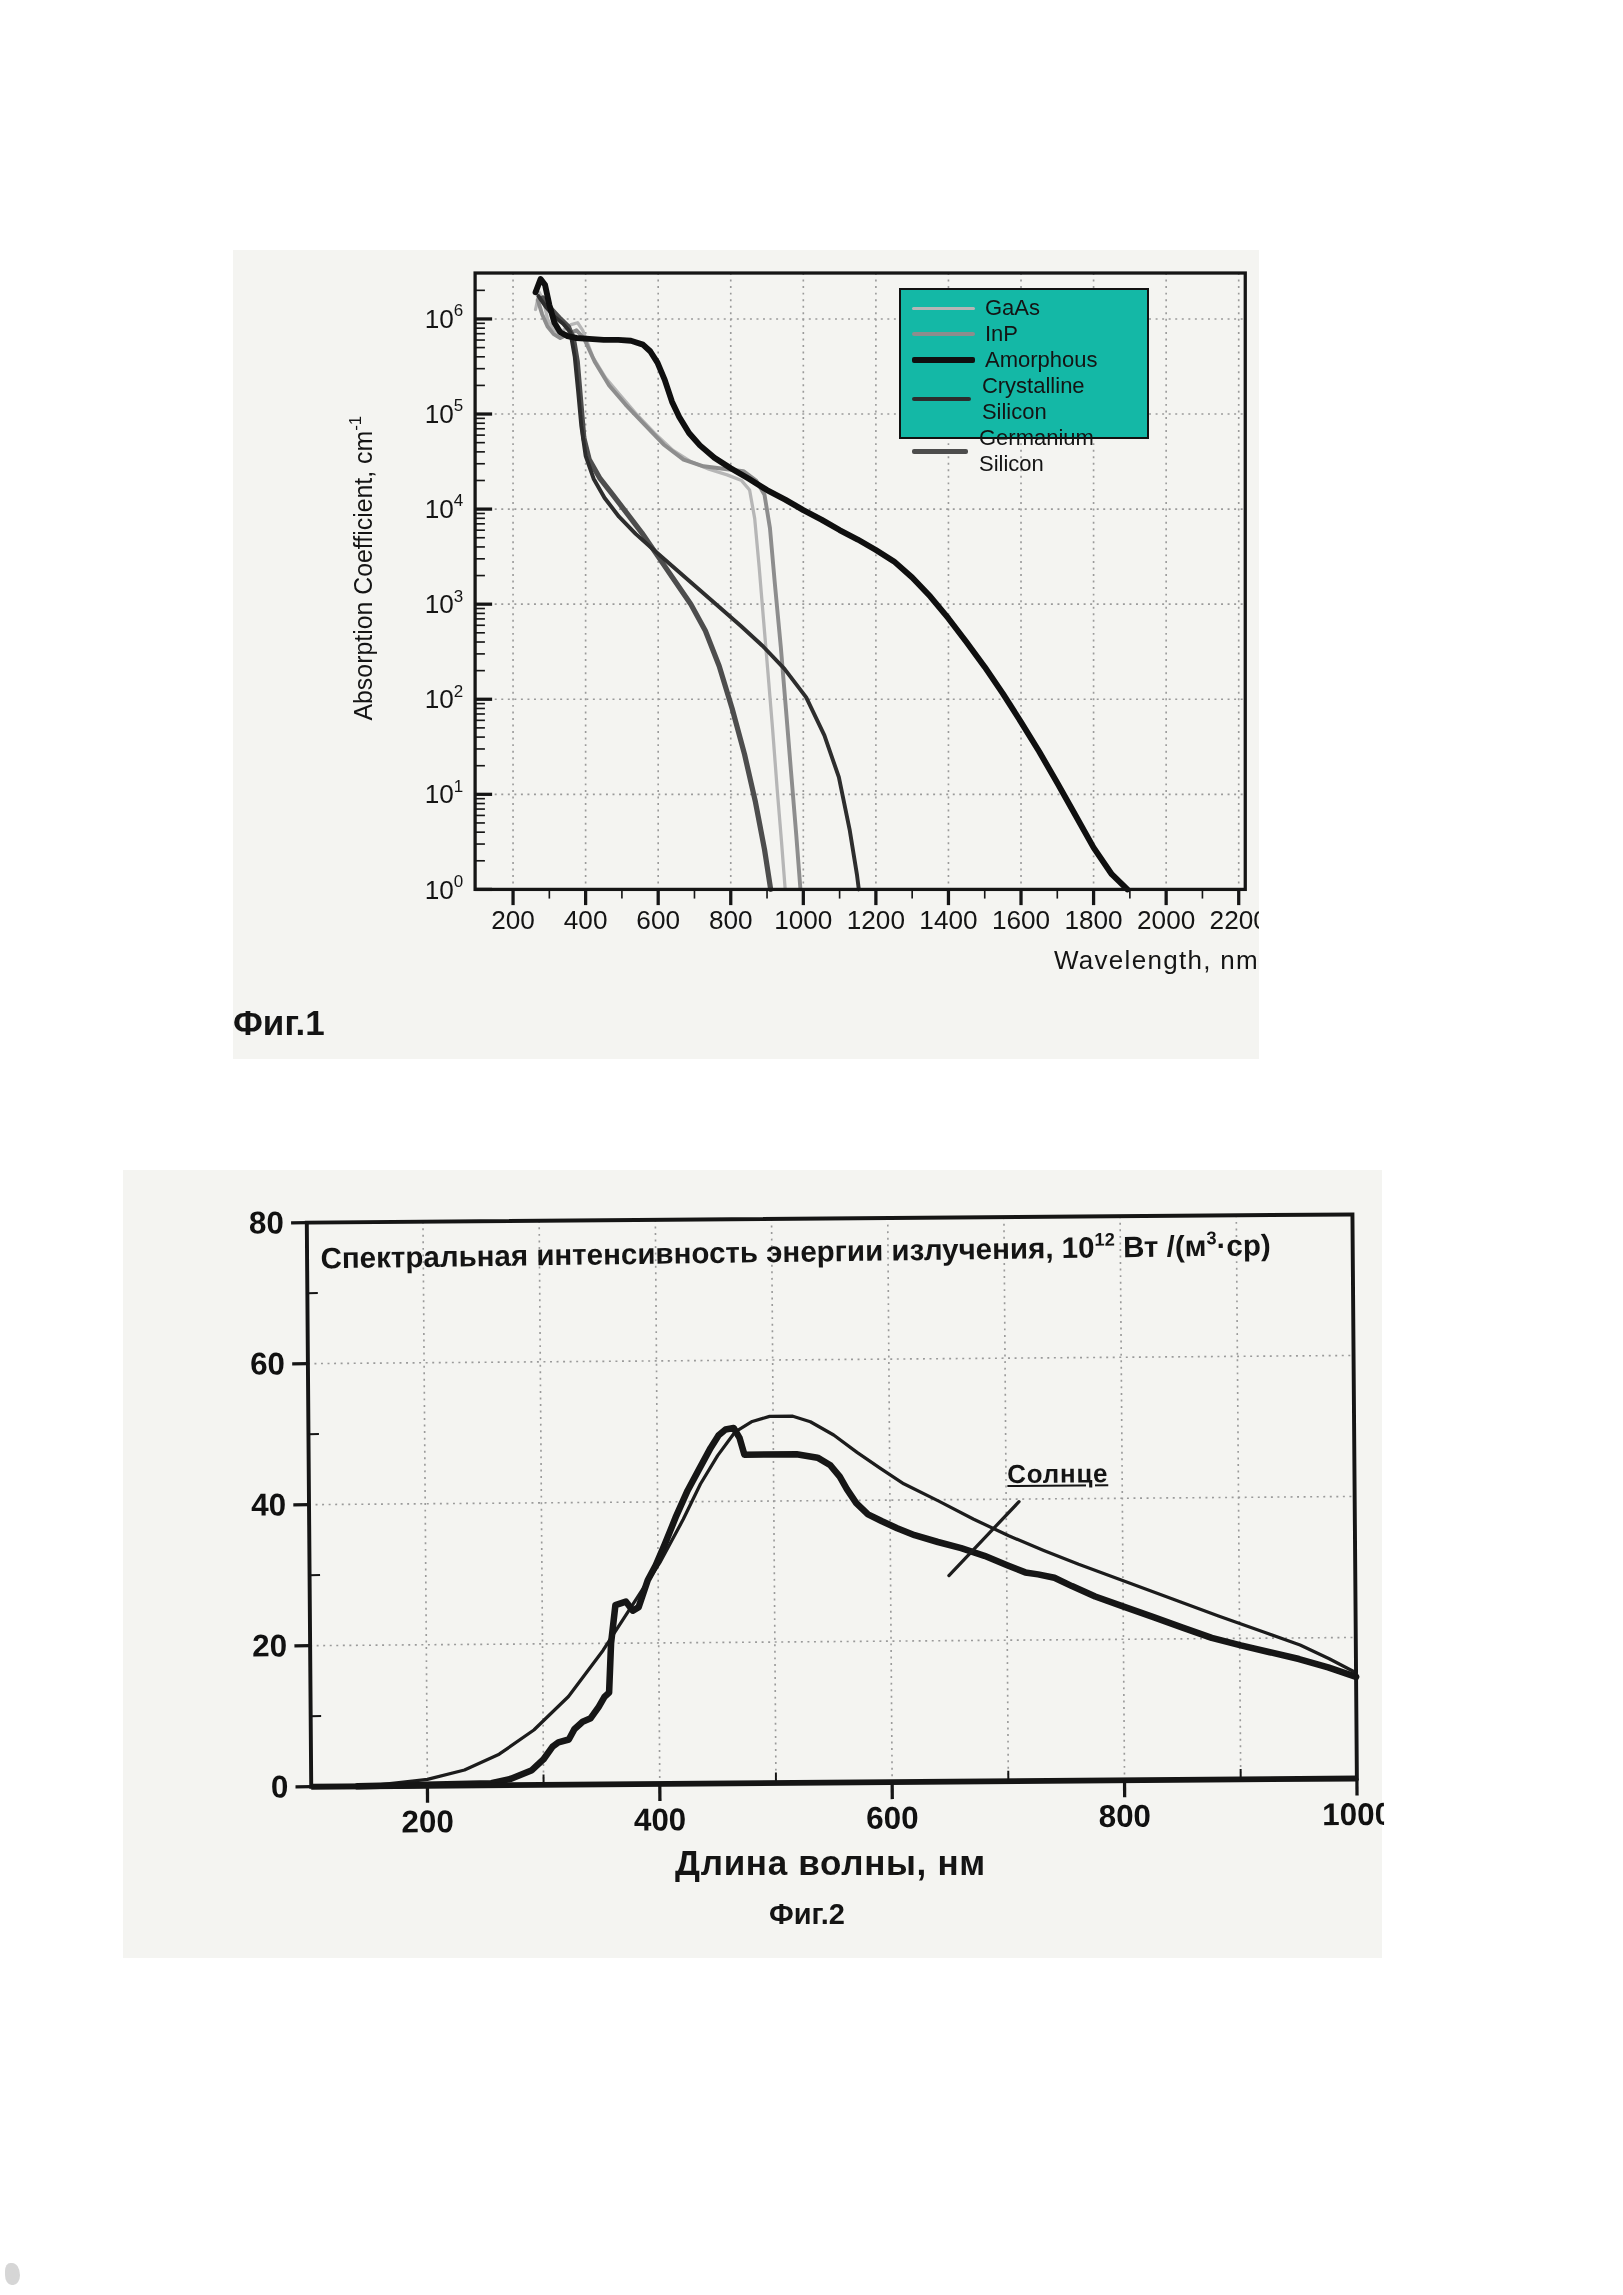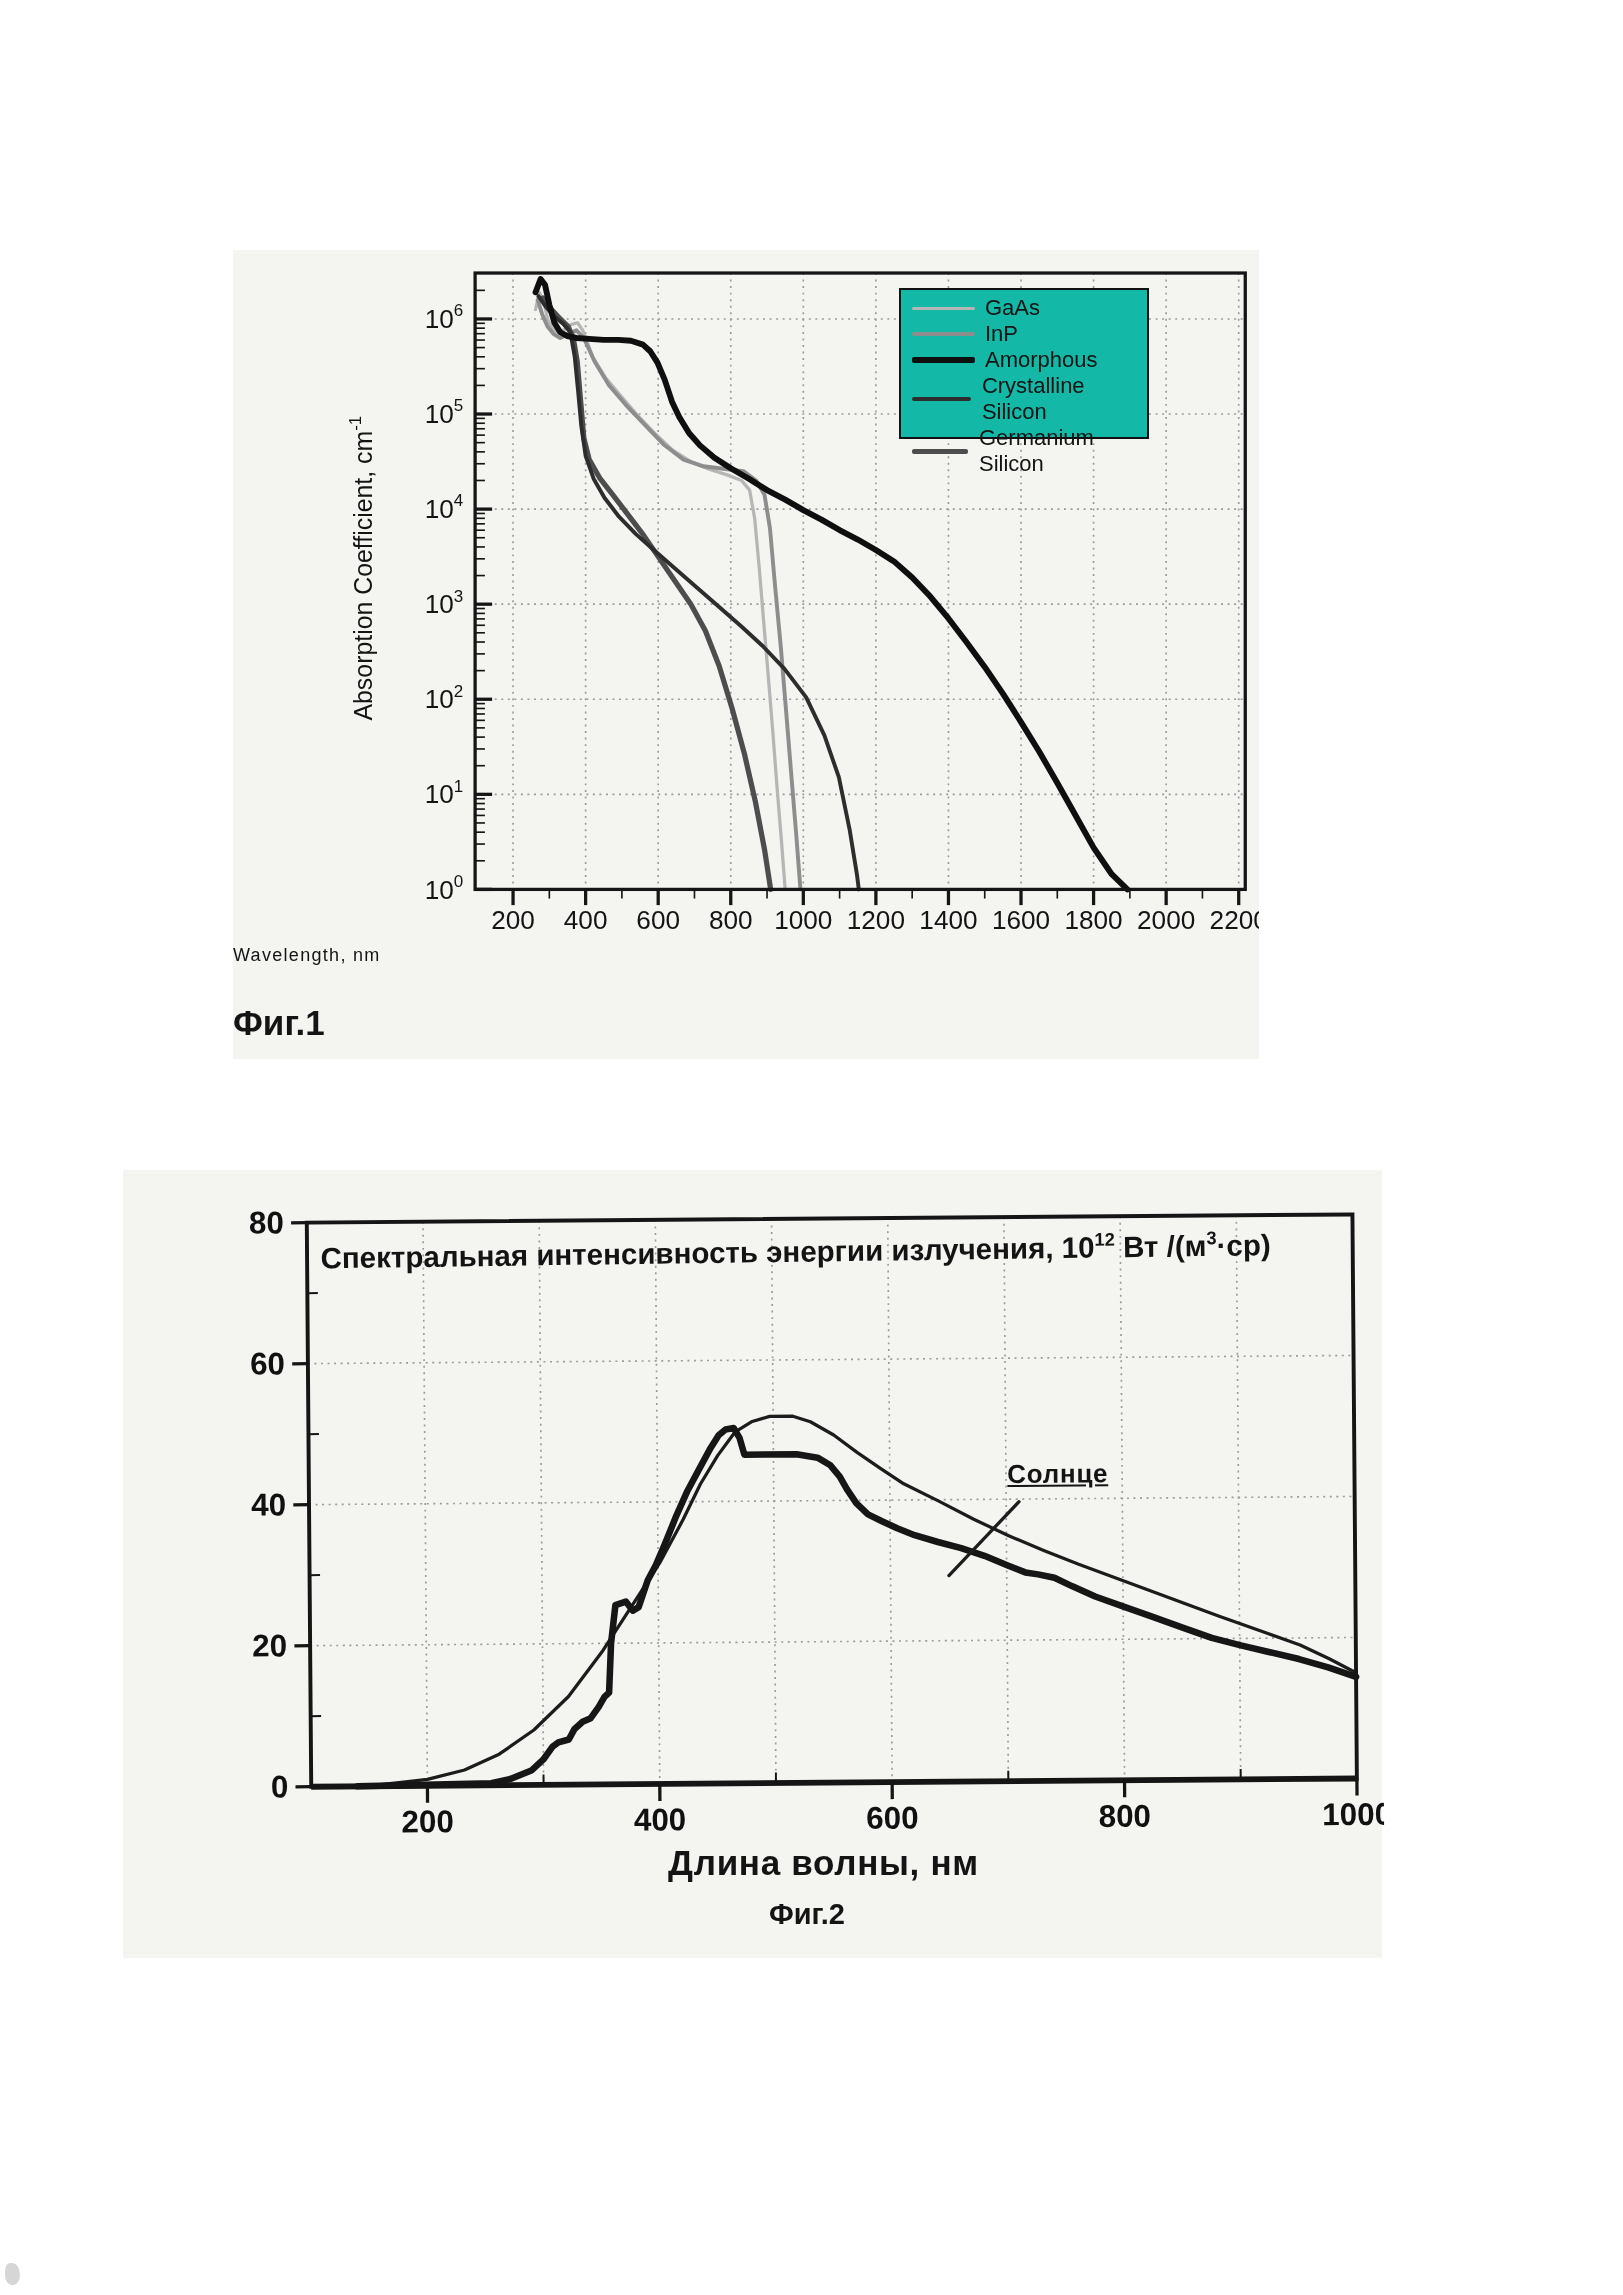--- a/index.html
+++ b/index.html
@@ -5,27 +5,27 @@
   html,body{margin:0;padding:0;}
   body{
     width:1623px;height:2295px;position:relative;background:#ffffff;
     font-family:"Liberation Sans",sans-serif;color:#141414;overflow:hidden;
   }
   .fig{position:absolute;background:#f4f4f1;}
   #fig1{left:233px;top:250px;width:1026px;height:809px;}
   #fig2{left:123px;top:1170px;width:1259px;height:788px;}
   .fig svg{position:absolute;left:0;top:0;}
   .olabel{position:absolute;white-space:nowrap;}
-  #fig1-xlabel{left:0;top:695px;width:1026px;text-align:left;font-size:18px;letter-spacing:1.3px;}
+  #fig1-xlabel{left:0;top:695px;width:1026px;text-align:right;font-size:26px;letter-spacing:1.3px;}
   #fig1-caption{left:0;top:753px;width:772px;font-size:35px;font-weight:600;}
   #fig2-inner{position:absolute;left:0;top:0;width:100%;height:100%;transform:rotate(-0.45deg);}
   #fig2-title{left:200px;top:63px;width:1047px;font-size:29.5px;font-weight:600;transform:rotate(-0.35deg);letter-spacing:0px;}
   #fig2-title sup{font-size:18.3px;vertical-align:11.8px;font-weight:600;}
   #fig2-sun{left:885px;top:291px;font-size:26px;font-weight:600;letter-spacing:0.7px;text-decoration:underline;}
-  #fig2-xlabel{left:0;top:673px;width:1401px;text-align:center;font-size:35px;font-weight:700;letter-spacing:0.7px;}
+  #fig2-xlabel{left:0;top:673px;width:1401px;text-align:center;font-size:35px;font-weight:700;letter-spacing:0.7px;padding-left:7px;}
   #fig2-caption{left:0;top:728px;width:1368px;text-align:center;font-size:29px;font-weight:600;}
   #legend1{
     position:absolute;left:666px;top:38px;width:250px;height:151px;
     border:2.6px solid #111;background:#14b8a6;box-sizing:border-box;
     display:flex;flex-direction:column;justify-content:space-around;padding:5.2px 0 5.2px 10.5px;
   }
   .lrow{display:flex;align-items:center;gap:10.5px;}
   .lline{display:inline-block;width:63px;border-radius:2px;}
   .llabel{font-size:22px;letter-spacing:0px;}
   #scan-artifact{

